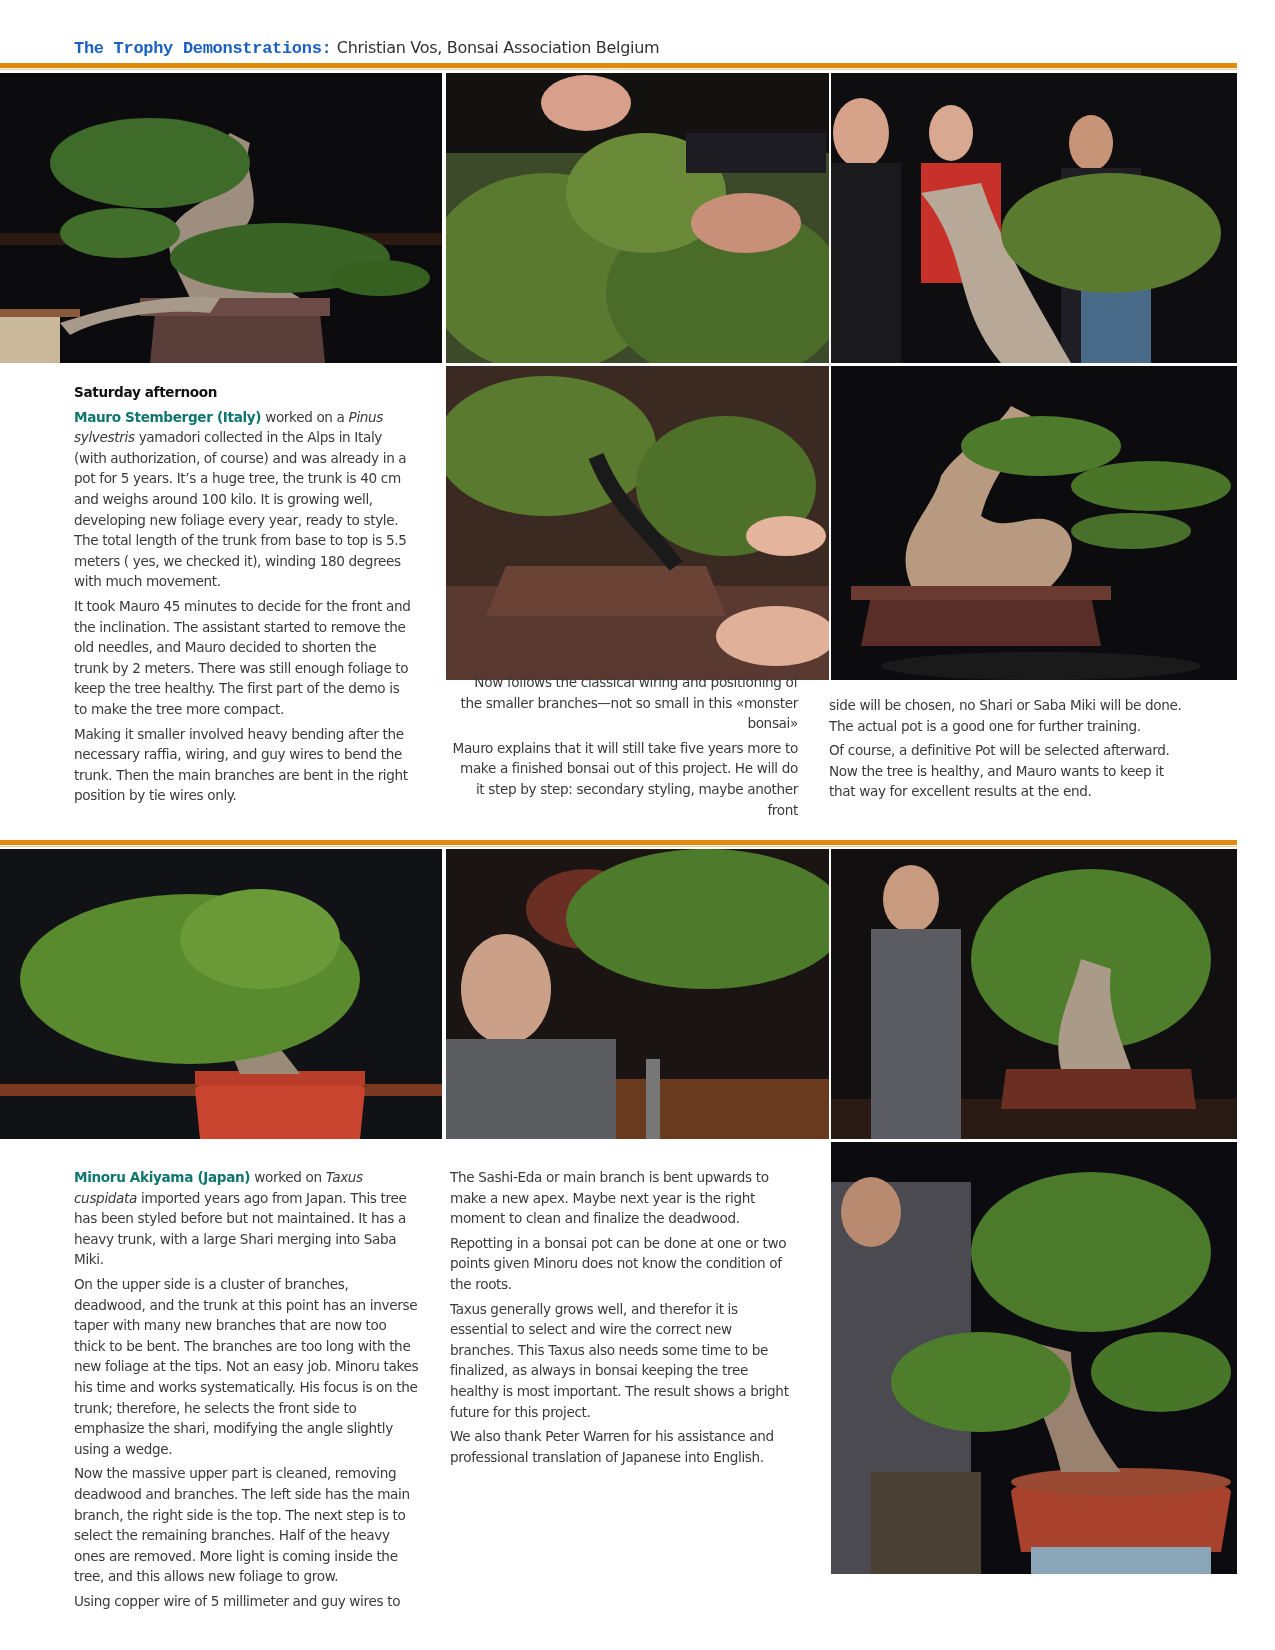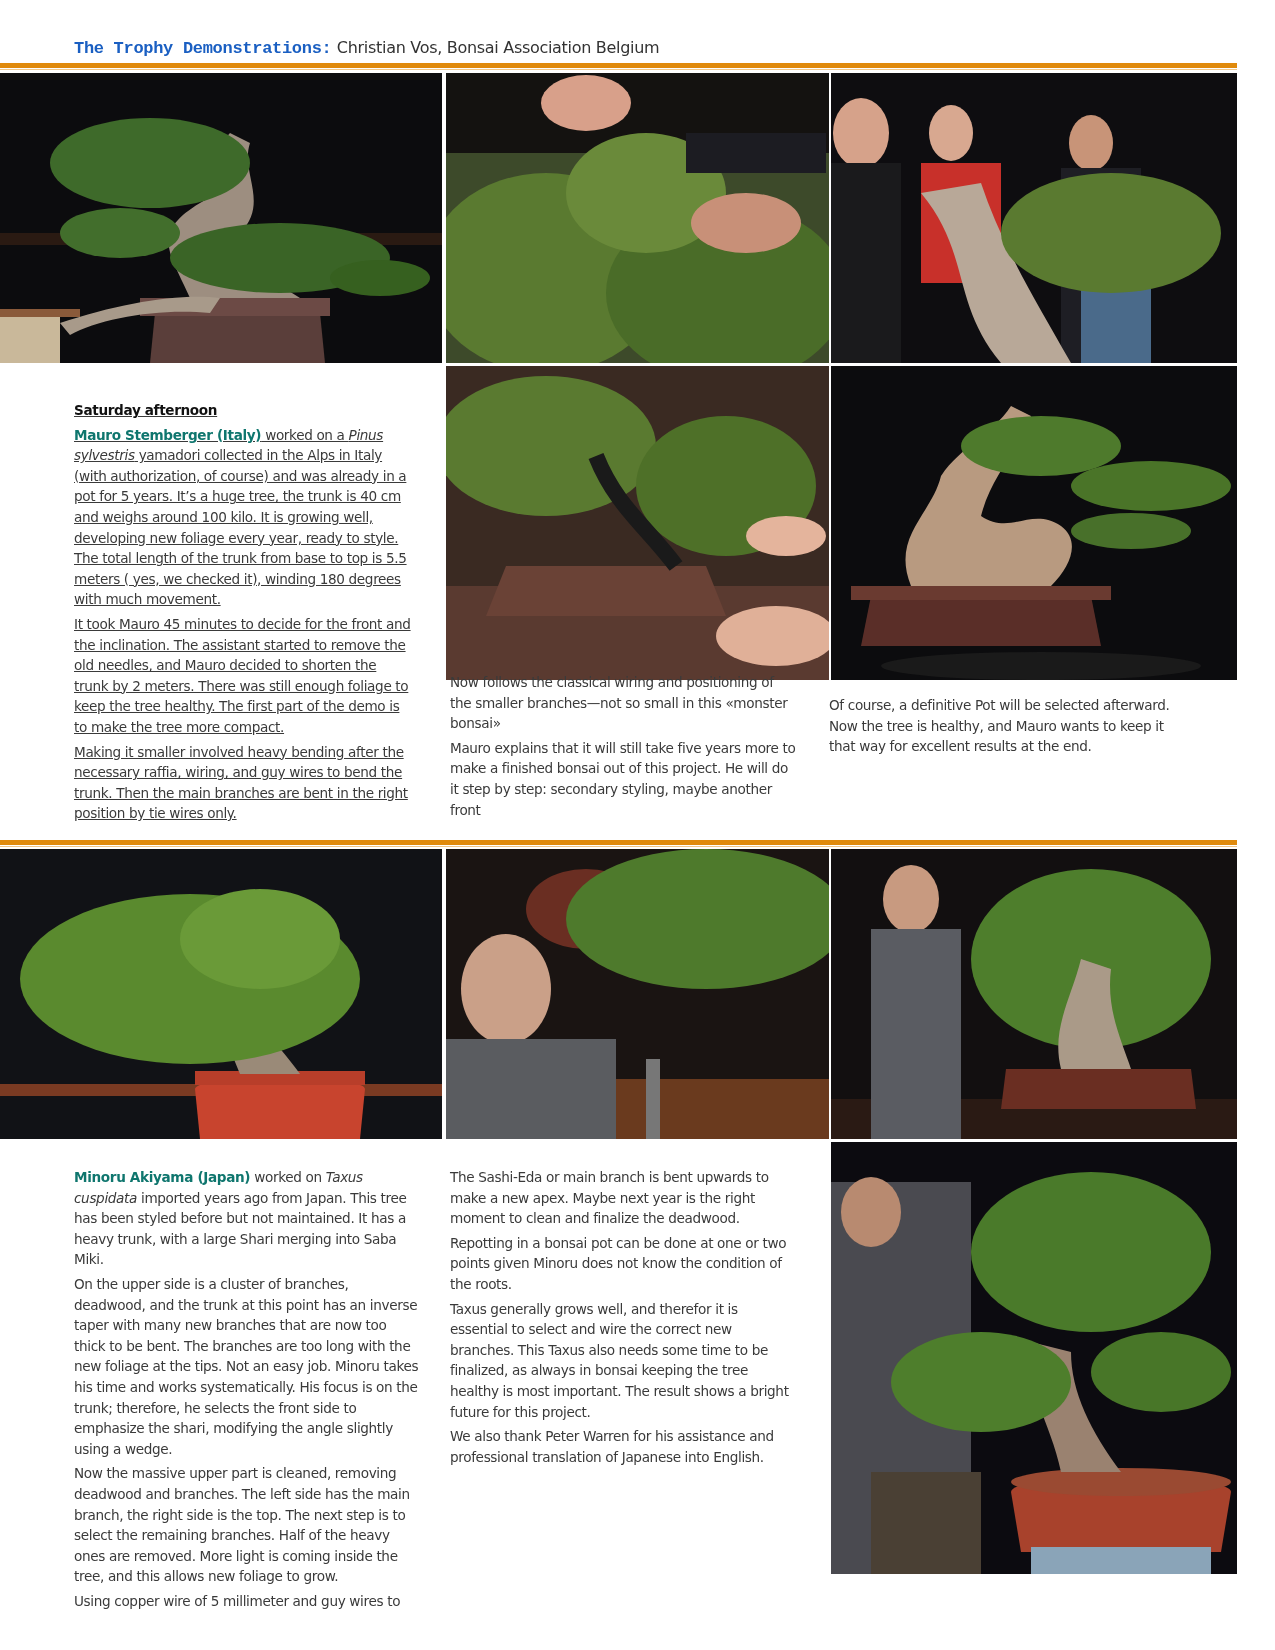--- a/index.html
+++ b/index.html
@@ -89,31 +89,32 @@
     <ellipse cx="210" cy="300" rx="160" ry="14" fill="#1a1a1a"></ellipse>
     <path d="M30 280 L40 230 L260 230 L270 280 Z" fill="#5a2e28"></path>
     <rect x="20" y="220" width="260" height="14" fill="#6a3a30"></rect>
     <path d="M80 220 C60 170 100 150 110 110 C130 80 160 70 180 40 L200 50 C190 80 160 110 150 150 C180 170 200 140 230 160 C250 175 240 200 220 220 Z" fill="#b89a80"></path>
     <ellipse cx="210" cy="80" rx="80" ry="30" fill="#4e7a2c"></ellipse>
     <ellipse cx="320" cy="120" rx="80" ry="25" fill="#4a7428"></ellipse>
     <ellipse cx="300" cy="165" rx="60" ry="18" fill="#48702a"></ellipse>
   </svg>
 </div>
 
-<div class="abs col" style="left:74px;top:400px;width:340px;text-decoration:underline;">
+<div class="abs col" style="left:74px;top:382px;width:340px;">
   <p class="head">Saturday afternoon</p>
   <p><b>Mauro Stemberger (Italy)</b><span> worked on a </span><i>Pinus sylvestris</i><span> yamadori collected in the Alps in Italy (with authorization, of course) and was already in a pot for 5 years. It’s a huge tree, the trunk is 40 cm and weighs around 100 kilo. It is growing well, developing new foliage every year, ready to style. The total length of the trunk from base to top is 5.5 meters ( yes, we checked it), winding 180 degrees with much movement.</span></p>
   <p>It took Mauro 45 minutes to decide for the front and the inclination. The assistant started to remove the old needles, and Mauro decided to shorten the trunk by 2 meters. There was still enough foliage to keep the tree healthy. The first part of the demo is to make the tree more compact.</p>
   <p>Making it smaller involved heavy bending after the necessary raffia, wiring, and guy wires to bend the trunk. Then the main branches are bent in the right position by tie wires only.</p>
 </div>
-<div class="abs col" style="left:450px;top:672px;width:348px;">
+<div class="abs col" style="left:450px;top:672px;width:348px;text-align:right;">
   <p>Now follows the classical wiring and positioning of the smaller branches—not so small in this «monster bonsai»</p>
   <p>Mauro explains that it will still take five years more to make a finished bonsai out of this project. He will do it step by step: secondary styling, maybe another front</p>
 </div>
 <div class="abs col" style="left:829px;top:695px;width:360px;">
+  <p>side will be chosen, no Shari or Saba Miki will be done. The actual pot is a good one for further training.</p>
   <p>Of course, a definitive Pot will be selected afterward. Now the tree is healthy, and Mauro wants to keep it that way for excellent results at the end.</p>
 </div>
 
 <div class="abs rule" style="top:840px;"></div>
 <div class="abs rule thin-under" style="top:846px;"></div>
 
 <div class="abs photo" style="left:0;top:849px;width:442px;height:290px;">
   <svg viewBox="0 0 442 290" preserveAspectRatio="none">
     <rect width="442" height="290" fill="#111216"></rect>
     <rect x="0" y="235" width="442" height="12" fill="#7a3a22"></rect>

